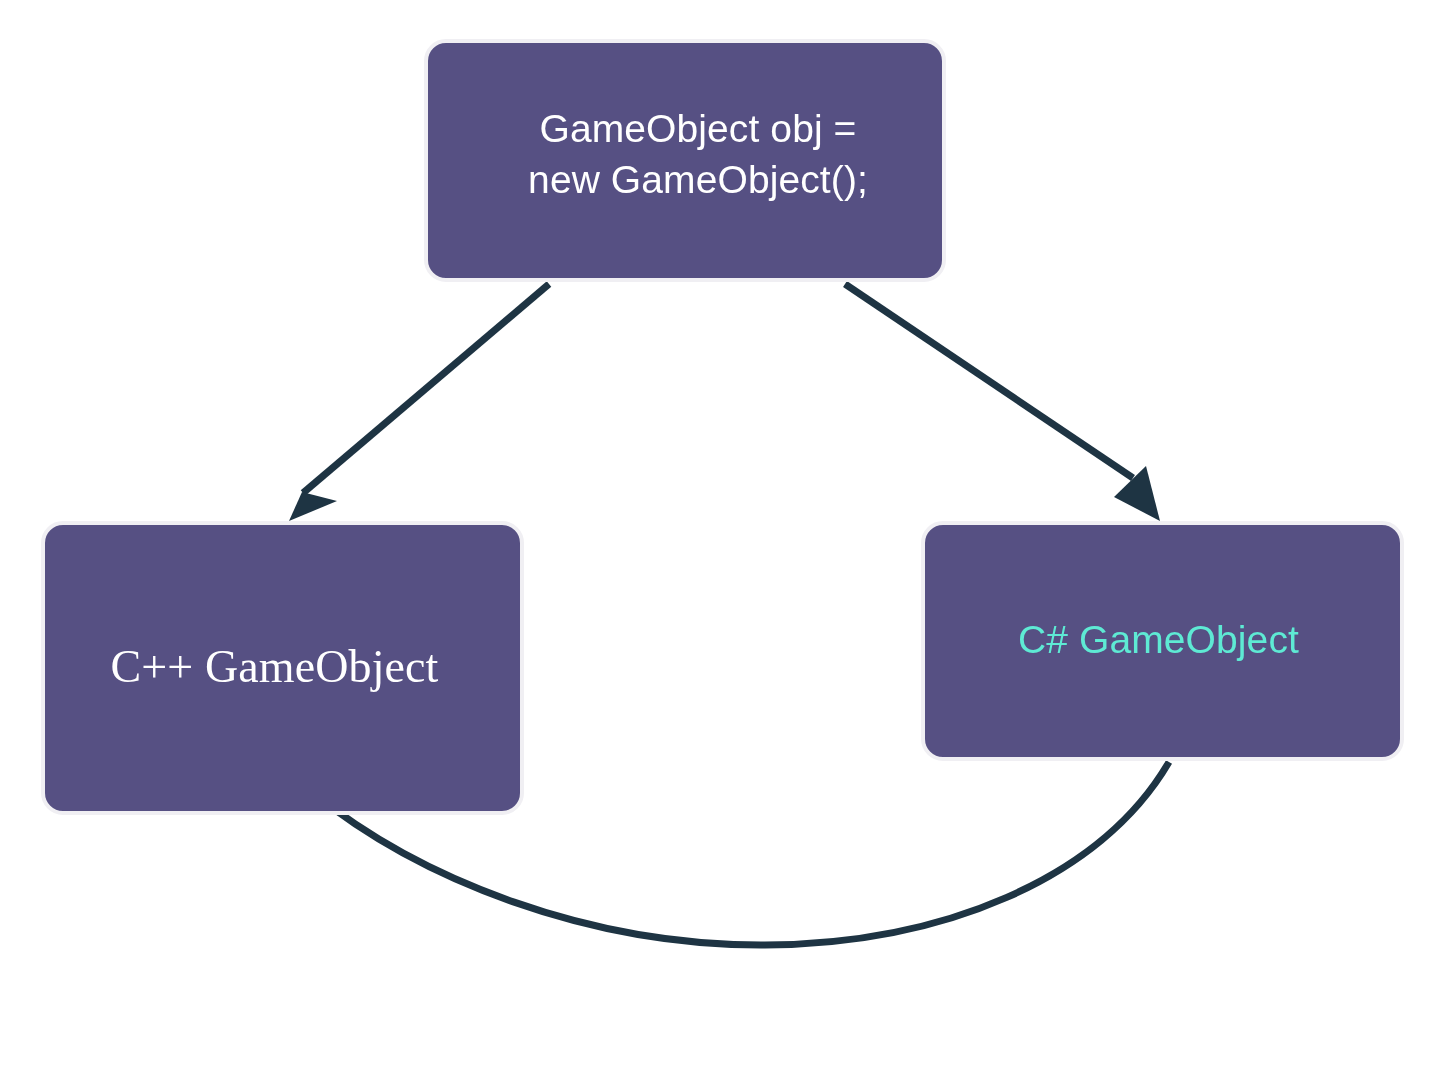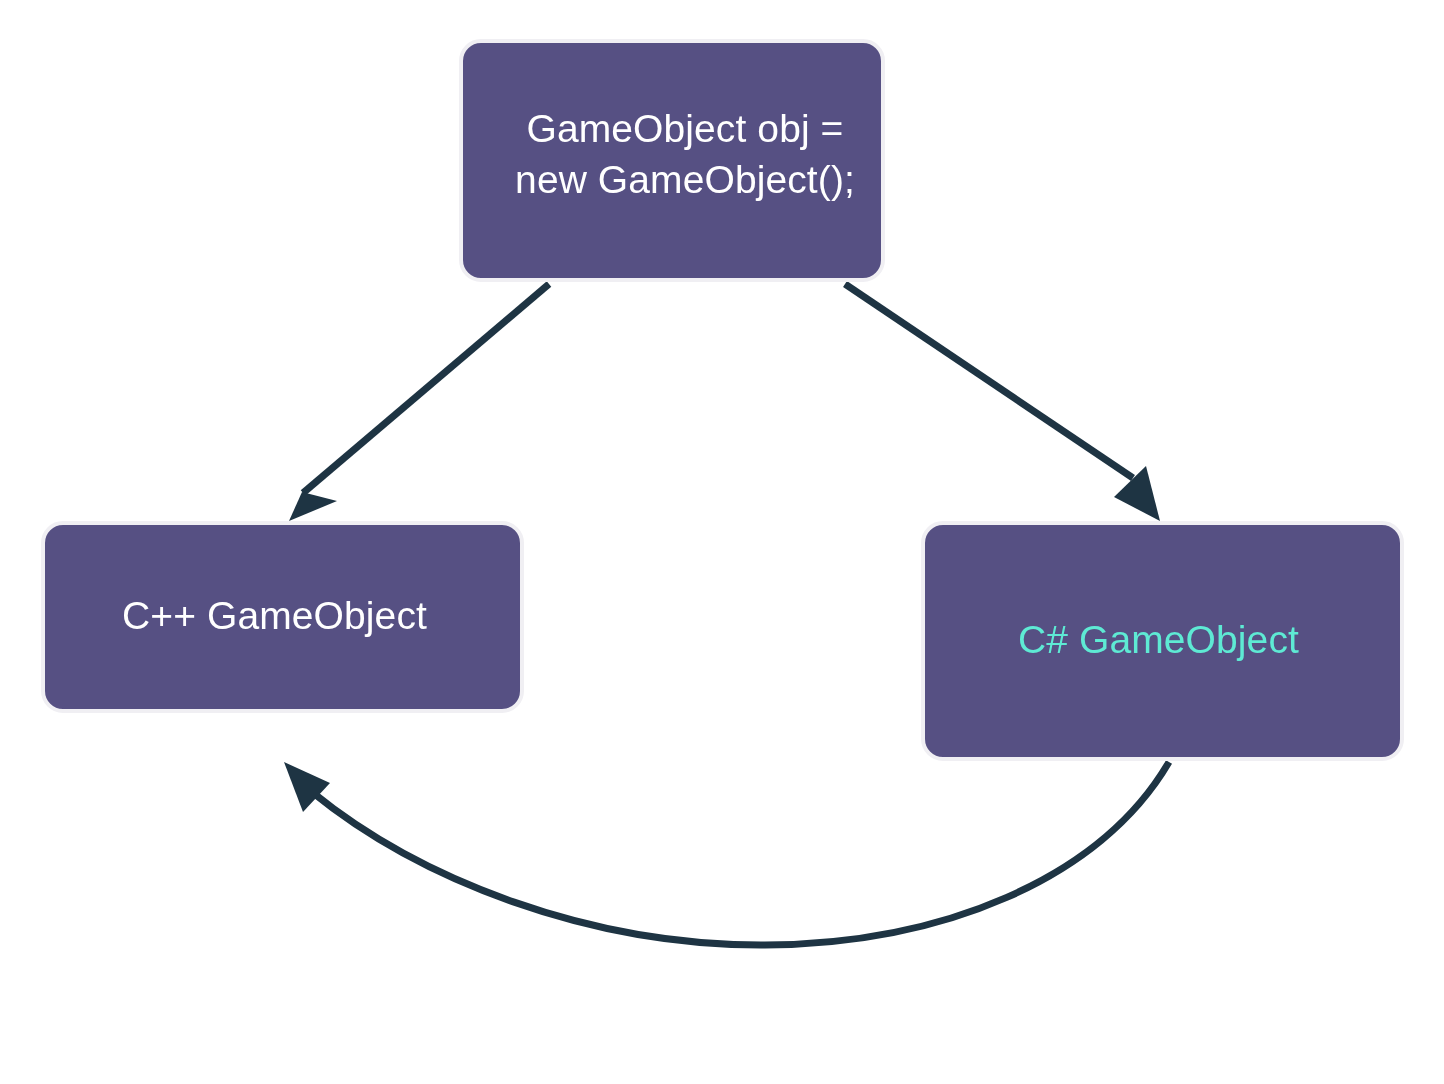--- a/index.html
+++ b/index.html
@@ -43,37 +43,38 @@
     color: #ffffff;
     line-height: 1.3;
     letter-spacing: 0.1px;
     user-select: none;
   }
   .node-label {
     display: block;
     white-space: pre-line;
   }
   #node-root {
-    left: 459px;
+    left: 424px;
     top: 39px;
-    width: 426px;
+    width: 522px;
     height: 243px;
     font-size: 39px;
     padding-left: 26px;
   }
   #node-root .node-label {
     position: relative;
     top: -6px;
   }
   #node-cpp {
     left: 41px;
     top: 521px;
     width: 483px;
-    height: 192px;
-    font-size: 39px;
+    height: 294px;
+    font-size: 46px;
+    font-family: Liberation Serif, serif;
   }
   #node-cpp .node-label {
     position: relative;
     left: -8px;
     top: -1px;
   }
   #node-csharp {
     left: 921px;
     top: 521px;
     width: 483px;

